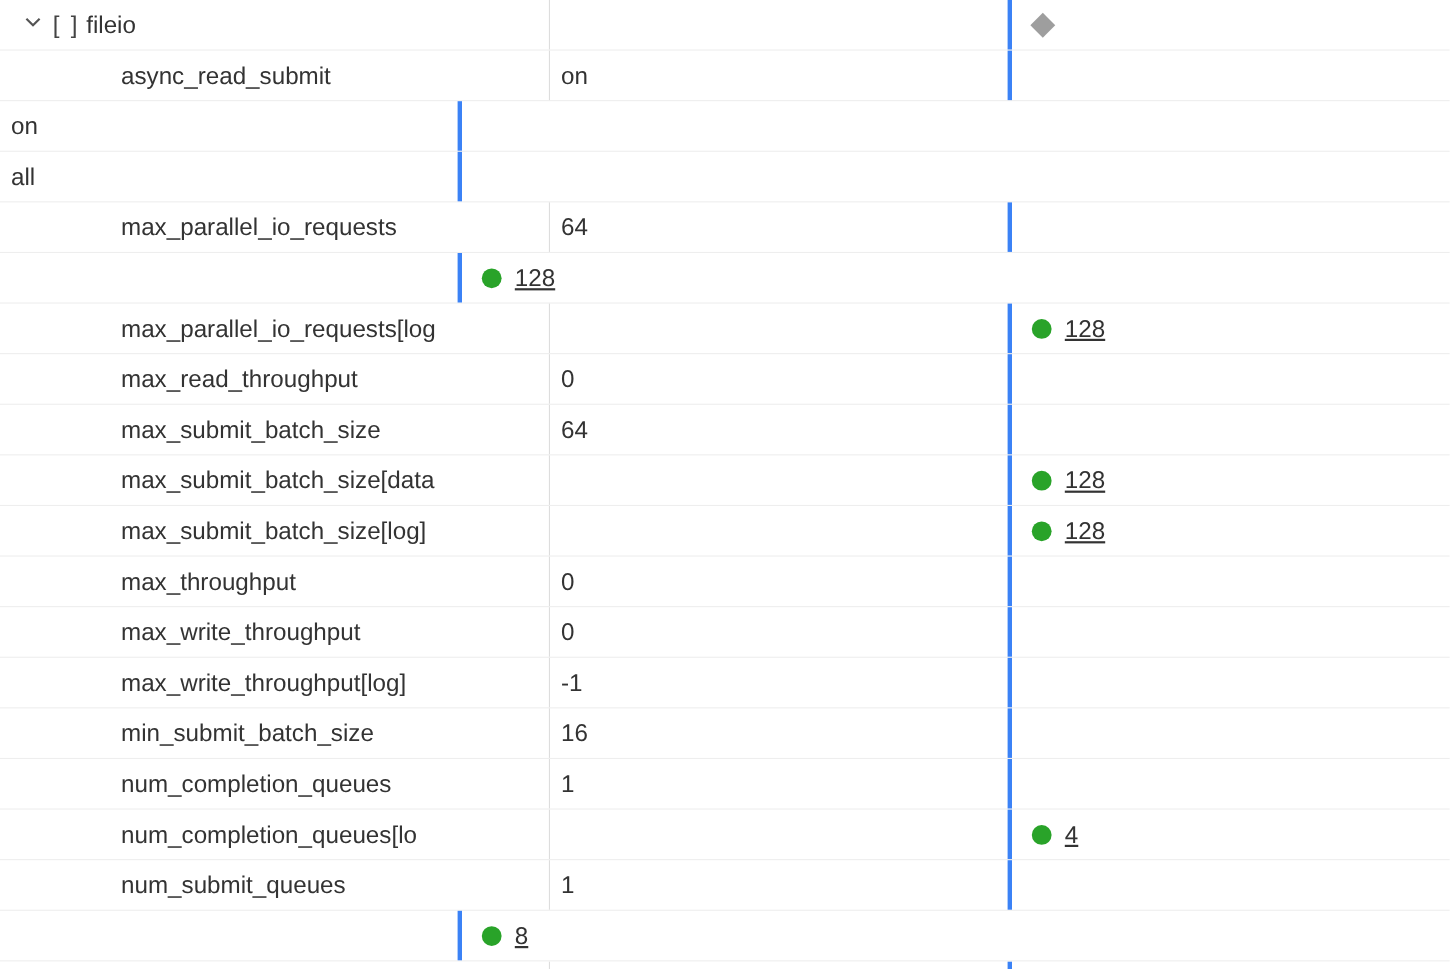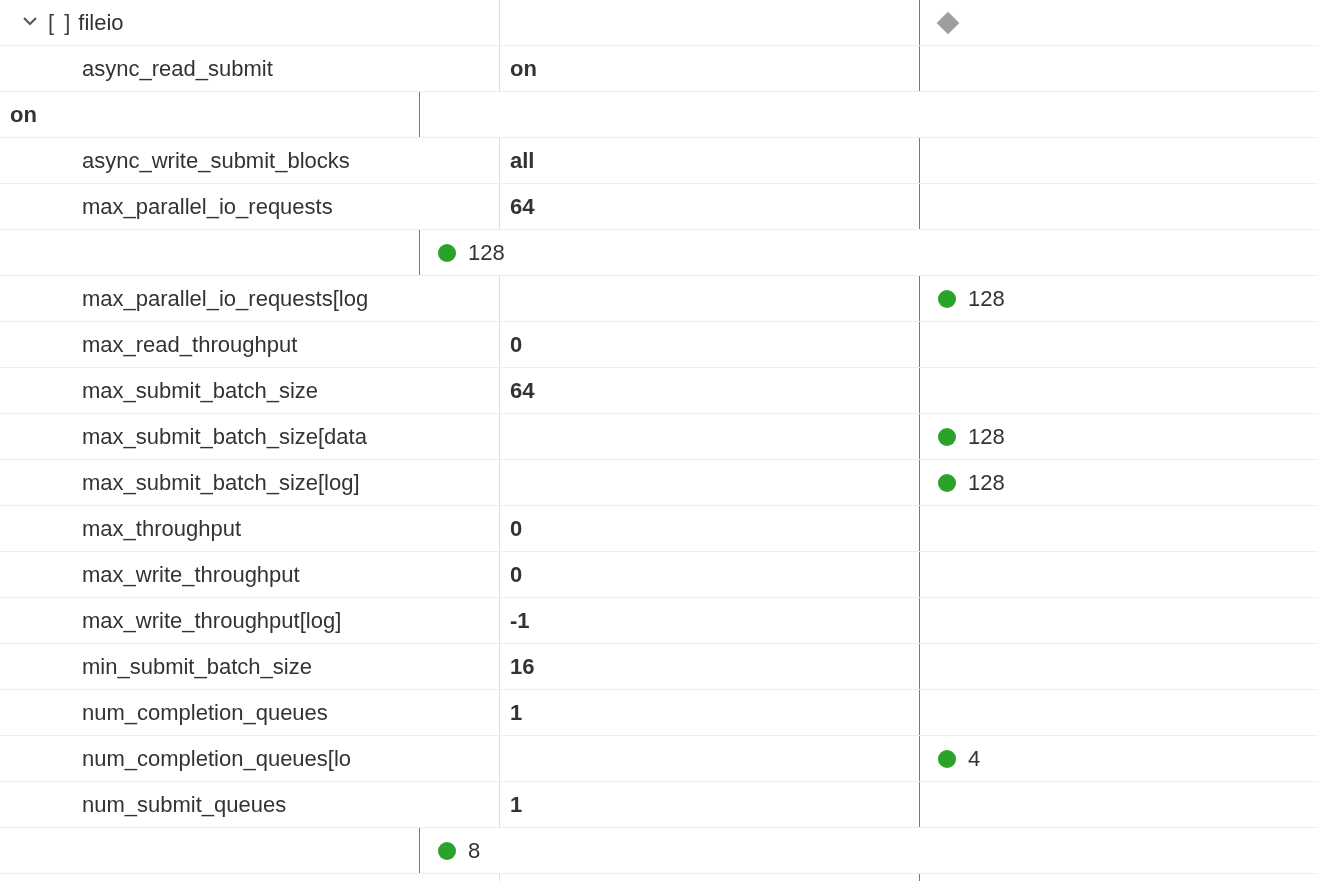--- a/index.html
+++ b/index.html
@@ -29,38 +29,38 @@
       padding-left: 10px;
       overflow: hidden;
       white-space: nowrap;
       display: flex;
       align-items: center;
       height: 100%;
     }
     .col-value {
       width: 420px;
       flex: 0 0 420px;
-      border-right: 1px solid #3b82f6;
+      border-right: 4px solid #3b82f6;
       padding-left: 10px;
       overflow: hidden;
       white-space: nowrap;
       display: flex;
       align-items: center;
       height: 100%;
-      font-weight: bold;
     }
     .col-indicator {
       flex: 1;
       padding-left: 18px;
       display: flex;
       align-items: center;
       height: 100%;
       gap: 12px;
-    }
-    .c1-indent { padding-left: 82px; }
+      text-decoration: underline;
+    }
+    .c1-indent { padding-left: 110px; }
     .section-row .col-name { padding-left: 22px; font-weight: 400; }
     .chevron {
       display: inline-block;
       margin-right: 10px;
       color: #555;
       font-size: 20px;
     }
     .bracket {
       letter-spacing: 2px;
       color: #444;
@@ -118,23 +118,20 @@
   </div>
 
   <div class="row">
     <div class="col-value">
         <span>on</span>
       </div>
     <div class="col-indicator"></div>
   </div>
 
   <div class="row">
-    <div class="col-name c1-indent">
-        <span>async_write_submit_blocks</span>
-      </div>
     <div class="col-value">
         <span>all</span>
       </div>
     <div class="col-indicator"></div>
   </div>
 
   <div class="row">
     <div class="col-name c1-indent">
         <span>max_parallel_io_requests</span>
       </div>

